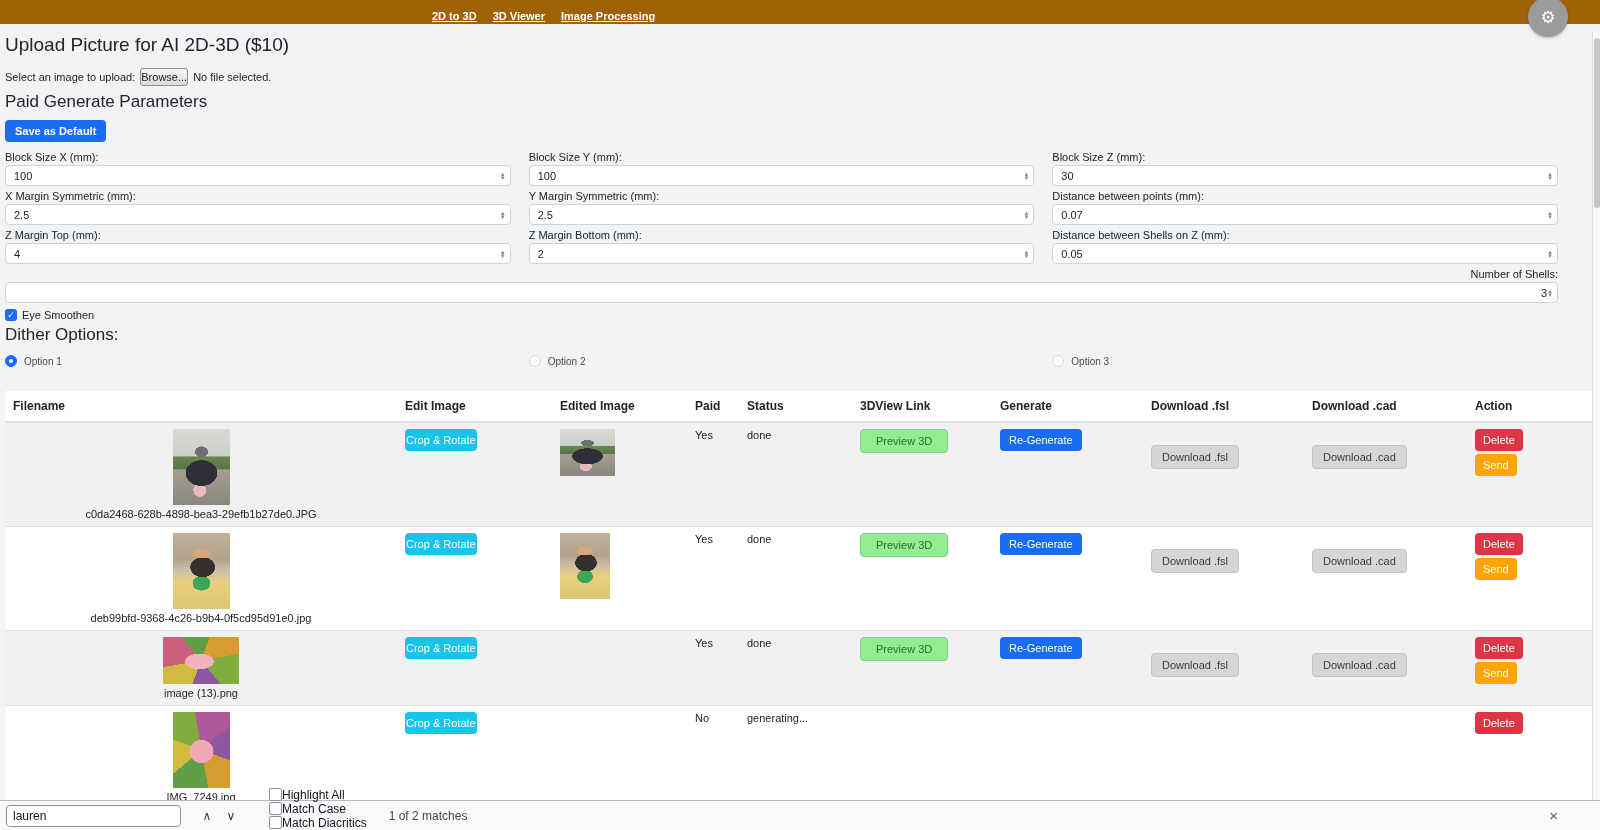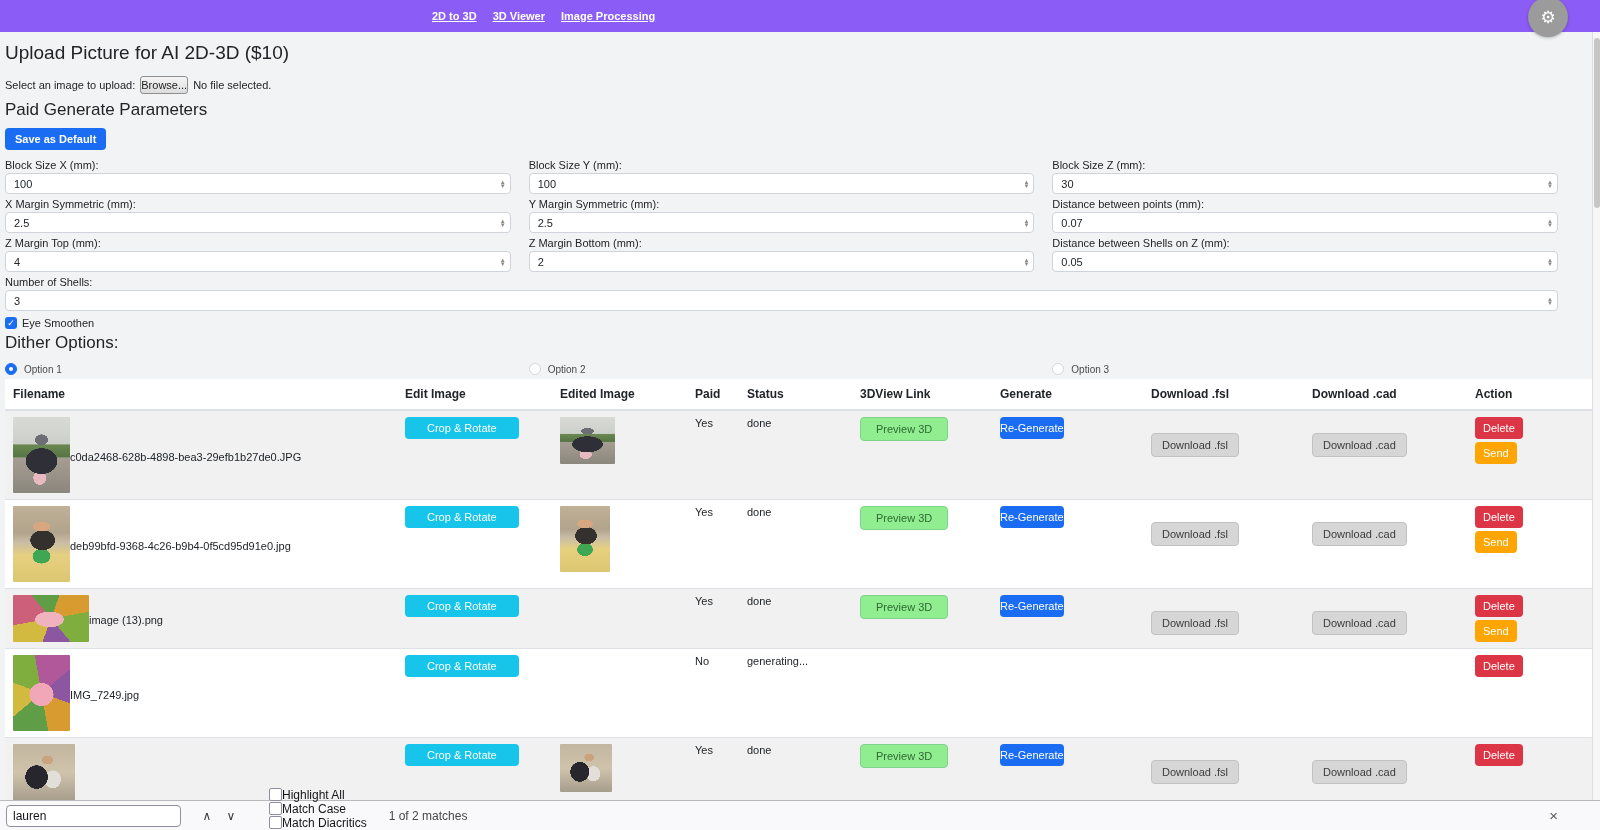--- a/index.html
+++ b/index.html
@@ -1,20 +1,20 @@
 <!DOCTYPE html>
 <html><head>
 <meta charset="utf-8">
 <style>
   * { box-sizing: border-box; margin: 0; padding: 0; }
   html,body { width:1600px; height:830px; overflow:hidden; }
   body { font-family:"Liberation Sans", sans-serif; background:#f2f3f4; color:#212529; position:relative; }
 
   
-  .navbar { height:32px; background:#8b5cf6; position:relative;text-decoration:underline; }
+  .navbar { height:24px; background:#a16207; position:relative;text-decoration:underline; }
   .nav-links { position:absolute; left:432px; top:0; height:32px; display:flex; align-items:center; gap:16px; }
   .nav-link { color:#fff; font-size:11px; font-weight:bold; text-decoration:underline; cursor:pointer; white-space:nowrap; }
   .gear-btn { position:absolute; top:-3px; right:32px; width:40px; height:40px; border-radius:50%;
               background:#9b9b9b; display:flex; align-items:center; justify-content:center; z-index:30;
               box-shadow:0 1px 3px rgba(0,0,0,.25); cursor:pointer; }
   .gear-btn span { color:#fff; font-size:17px; line-height:1; }
 
   
   .scrollbar { position:absolute; top:32px; right:0; width:8px; height:768px; background:#f7f7f7; border-left:1px solid #ddd; z-index:25; }
   .scroll-thumb { position:absolute; top:6px; left:1px; width:6px; height:170px; background:#c6c6c6; border-radius:3px; }
@@ -25,48 +25,48 @@
   .upload-row { display:flex; align-items:center; gap:5px; font-size:11px; margin-bottom:6px; }
   .browse-btn { font-size:11px; padding:2px 0; border:1px solid #8f8f8f; border-radius:3px;
                 background:linear-gradient(#f5f5f5,#dddddd); cursor:pointer; color:#222; }
   .section-title { font-size:17px; font-weight:400; margin:2px 0 8px; }
   .btn { display:inline-block; border:none; border-radius:4px; font-size:11px; cursor:pointer; font-family:inherit; }
   .btn-primary { background:#1a6cf2; color:#fff; padding:5px 10px; font-weight:bold; }
   .save-default { margin-bottom:8px; }
 
   .form-grid { display:grid; grid-template-columns:1fr 1fr 1fr; column-gap:18px; row-gap:3px; padding-right:42px; }
   .field { display:flex; flex-direction:column; }
-  .field.full { grid-column:1 / -1; }
+  .field.full { grid-column:1 / -1;text-align:right; }
   .field-label { font-size:11px; margin:1px 0 2px; }
   .num-input { height:21px; background:#fff; border:1px solid #ced4da; border-radius:4px; display:flex;
                align-items:center; padding:0 4px 0 8px; font-size:11px; color:#212529; }
   .num-input .val { flex:1; }
   .spinner { display:flex; flex-direction:column; align-items:center; line-height:4px; color:#8a8a8a; font-size:6px; }
 
   .check-row { display:flex; align-items:center; gap:5px; margin:6px 0 4px; font-size:11px; }
   .cb { width:12px; height:12px; border-radius:3px; background:#1a6cf2; color:#fff; font-size:9px;
         display:flex; align-items:center; justify-content:center; line-height:1; cursor:pointer; }
   .dither-title { font-size:17px; font-weight:400; margin:4px 0 10px; }
-  .radio-grid { display:grid; grid-template-columns:1fr 1fr 1fr; column-gap:18px; padding-right:42px; margin-bottom:4px; }
+  .radio-grid { display:grid; grid-template-columns:1fr 1fr 1fr; column-gap:18px; padding-right:42px; margin-bottom:24px; }
   .radio-opt { display:flex; align-items:center; gap:7px; font-size:10px; color:#4a4a4a; cursor:pointer; }
   .radio { width:12px; height:12px; border-radius:50%; border:1px solid #d6d6d6; background:#fff;
            display:flex; align-items:center; justify-content:center; }
   .radio.checked { background:#1a6cf2; border-color:#1a6cf2; }
   .radio.checked i { width:4px; height:4px; border-radius:50%; background:#fff; }
 
   
   .tgrid { display:grid; grid-template-columns:392px 155px 135px 52px 113px 140px 151px 161px 163px 138px; width:1600px; }
   .thead { background:#fff; border-bottom:1px solid #dee2e6; }
   .thead .hcell { font-size:12px; font-weight:bold; padding:8px; white-space:nowrap; }
   .trow { border-top:1px solid #dee2e6; }
   .trow.odd { background:#f1f1f1; }
   .trow.even { background:#fff; }
   .cell { padding:6px 8px; font-size:11px; }
   .cell.dl { padding-top:22px; }
-  .thumbwrap { display:flex; align-items:center; width:100%; }
+  .thumbwrap { display:flex; flex-direction:column; align-items:center; width:100%; }
   .fname { font-size:11px; margin-top:3px; text-align:center; }
   .thumb { border-radius:1px; }
   .shape-portrait { width:57px; height:76px; }
   .shape-landscape { width:76px; height:47px; }
   .shape-square { width:62px; height:57px; }
   .shape-landscape-sm { width:55px; height:47px; }
   .shape-portrait-sm { width:50px; height:66px; }
   .shape-square-sm { width:52px; height:48px; }
 
   .ph-family { background:
@@ -84,23 +84,23 @@
       conic-gradient(from 20deg, #d89b30 0 60deg, #7fae3f 60deg 120deg, #8d56a0 120deg 180deg, #d2b93f 180deg 240deg, #cc5f7a 240deg 300deg, #5f9e46 300deg 360deg); }
   .ph-babypink { background:
       radial-gradient(ellipse 36% 26% at 50% 52%, #f2a7b9 0%, #f2a7b9 58%, rgba(0,0,0,0) 59%),
       conic-gradient(from 50deg, #8d56a0 0 60deg, #d89b30 60deg 120deg, #5f9e46 120deg 180deg, #d2b93f 180deg 240deg, #7fae3f 240deg 300deg, #b0589a 300deg 360deg); }
   .ph-couple { background:
       radial-gradient(ellipse 30% 34% at 38% 58%, #26262c 0%, #26262c 60%, rgba(0,0,0,0) 61%),
       radial-gradient(ellipse 24% 28% at 64% 62%, #e3dfd8 0%, #e3dfd8 55%, rgba(0,0,0,0) 56%),
       radial-gradient(ellipse 13% 11% at 56% 28%, #caa27e 0%, #caa27e 70%, rgba(0,0,0,0) 71%),
       linear-gradient(180deg,#c3b6a0 0%,#cfc3ab 50%,#a79d8c 100%); }
 
-  .btn-crop { background:#17c5ea; color:#fff; padding:5px 22px; }
+  .btn-crop { background:#17c5ea; color:#fff; padding:5px 1px; }
   .btn-preview { background:#90ee90; color:#2f6a33; border:1px solid #7fd489; padding:5px 15px; }
-  .btn-regen { background:#1a6cf2; color:#fff; padding:5px 0; }
+  .btn-regen { background:#1a6cf2; color:#fff; padding:5px 9px; }
   .btn-dl { background:#d6d6d6; color:#3c3c3c; border:1px solid #c2c2c2; padding:5px 10px; }
   .btn-delete { background:#dc3545; color:#fff; padding:5px 8px; display:block; margin-bottom:3px; }
   .btn-send { background:#ffa502; color:#fff; padding:5px 8px; display:block; }
 
   
   .findbar { position:absolute; left:0; bottom:0; width:1600px; height:30px; background:#f9f9fb;
              border-top:1px solid #b9b9be; display:flex; align-items:center; font-size:12px; color:#15141a; z-index:40; }
   .find-input { width:175px; height:22px; margin-left:6px; border:1px solid #8f8f9d; border-radius:4px;
                 background:#fff; font-size:12px; padding:0 6px; font-family:inherit; color:#15141a; }
   .find-nav { width:24px; height:22px; display:flex; align-items:center; justify-content:center;

